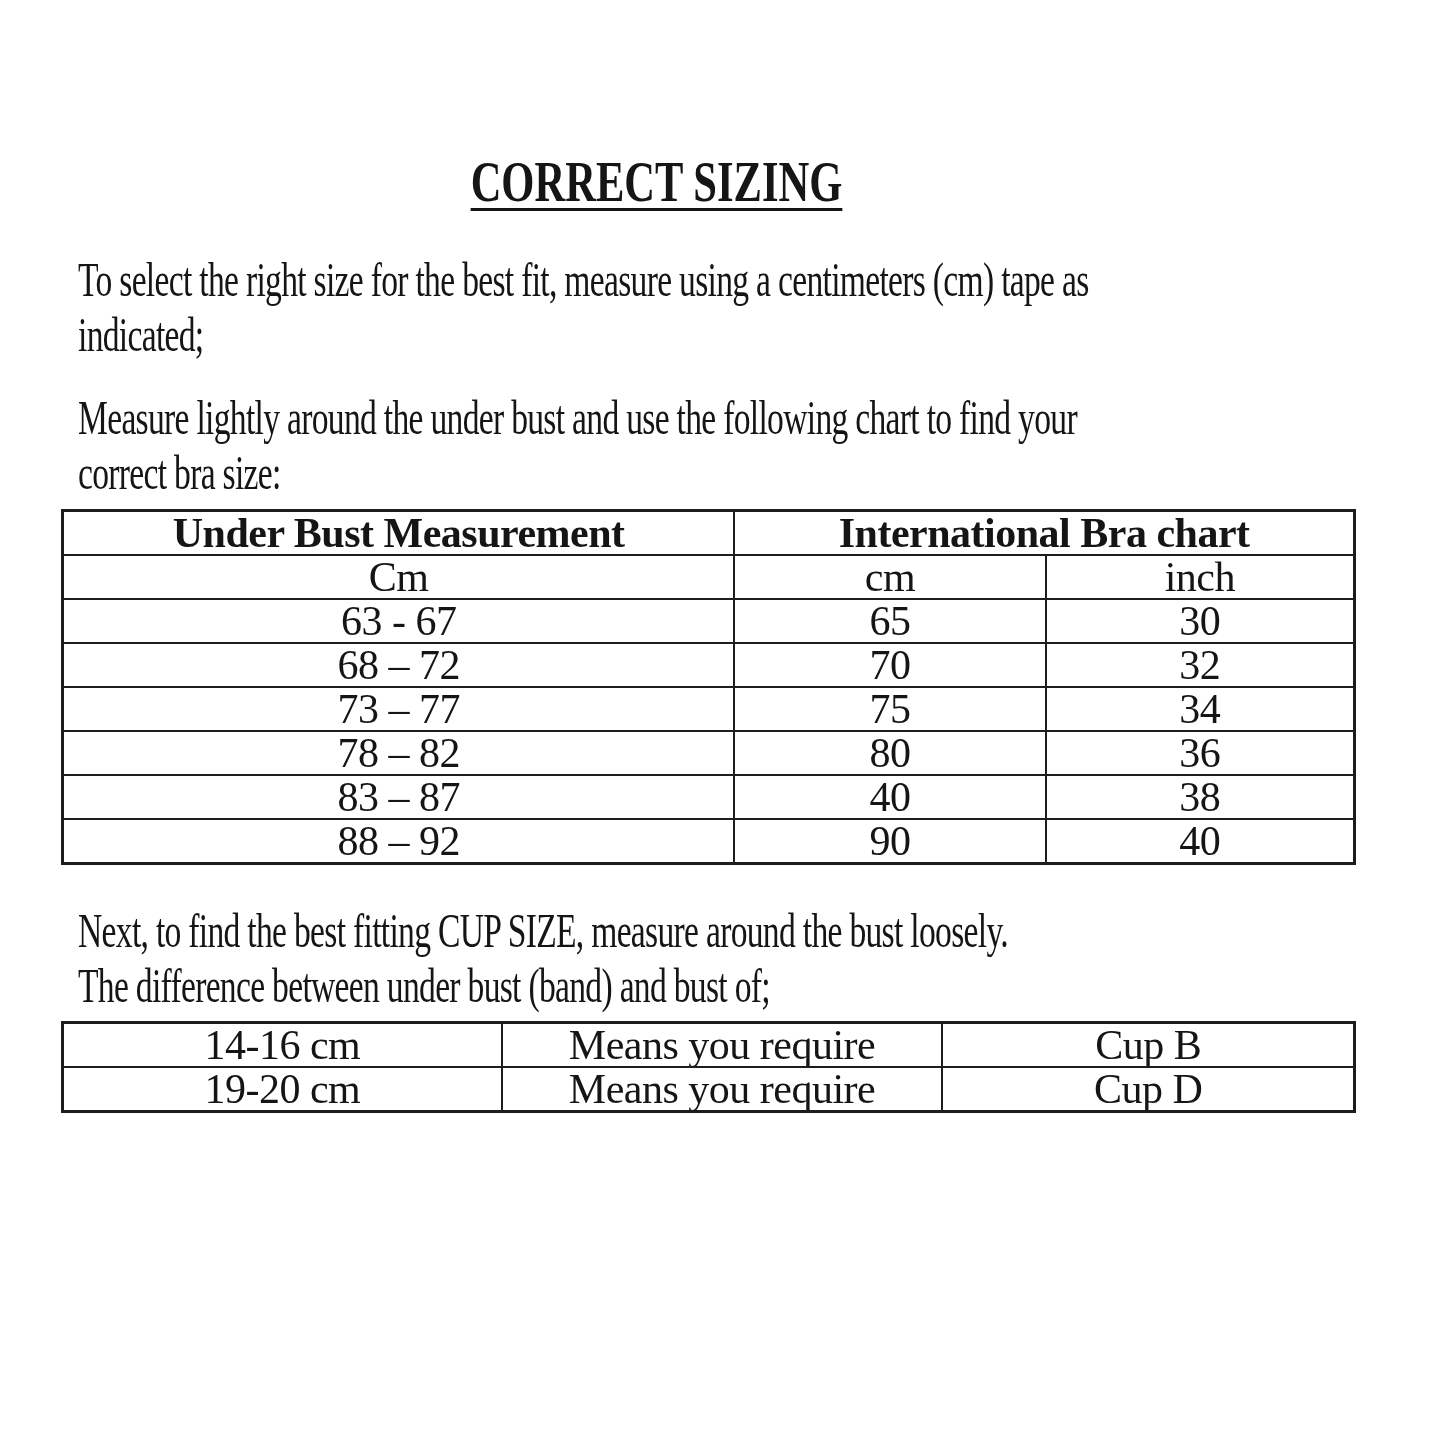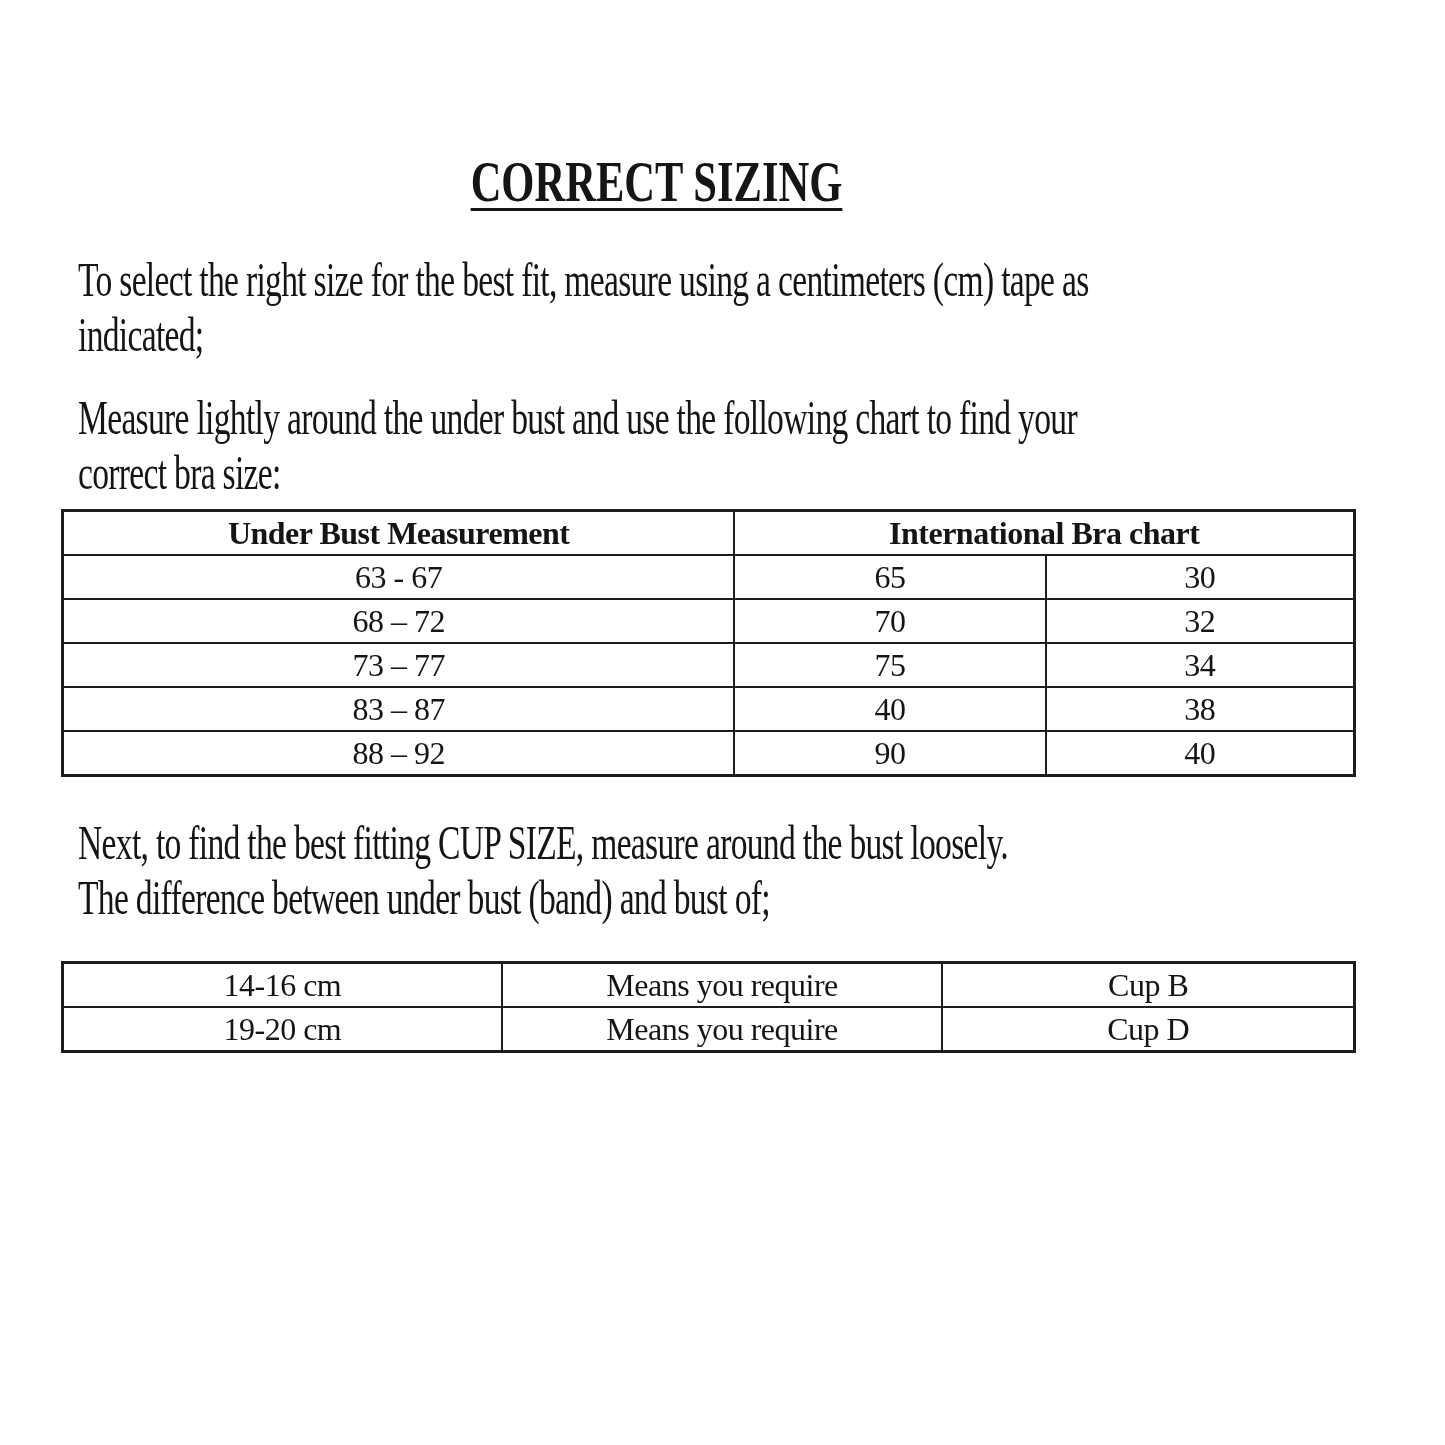--- a/index.html
+++ b/index.html
@@ -43,29 +43,29 @@
   .para-intro   { margin-top: 38px; }
   .para-measure { margin-top: 28px; }
   .para-cup     { margin-top: 38px; }
   table.sizing {
     border-collapse: collapse;
     width: 100%;
     table-layout: fixed;
     border: 3px solid #1d1d1d;
   }
   .band-table { margin-top: 9px; }
-  .cup-table  { margin-top: 36px; }
+  .cup-table  { margin-top: 8px; }
   table.sizing th,
   table.sizing td {
     border: 2px solid #1d1d1d;
     height: 42px;
     padding: 0;
     text-align: center;
     vertical-align: middle;
-    font-size: 32px;
+    font-size: 42px;
     line-height: 42px;
     font-weight: normal;
     letter-spacing: -0.5px;
     overflow: hidden;
   }
   table.sizing th { font-weight: bold; }
 </style>
 </head>
 <body>
 
@@ -84,33 +84,43 @@
         <col style="width:52%">
         <col style="width:24.1%">
         <col style="width:23.9%">
       </colgroup>
       <tbody>
         <tr>
           <th>Under Bust Measurement</th>
           <th colspan="2">International Bra chart</th>
         </tr>
         <tr>
+          <td>Cm</td>
+          <td>cm</td>
+          <td>inch</td>
+        </tr>
+        <tr>
           <td>63 - 67</td>
           <td>65</td>
           <td>30</td>
         </tr>
         <tr>
           <td>68 – 72</td>
           <td>70</td>
           <td>32</td>
         </tr>
         <tr>
           <td>73 – 77</td>
           <td>75</td>
           <td>34</td>
+        </tr>
+        <tr>
+          <td>78 – 82</td>
+          <td>80</td>
+          <td>36</td>
         </tr>
         <tr>
           <td>83 – 87</td>
           <td>40</td>
           <td>38</td>
         </tr>
         <tr>
           <td>88 – 92</td>
           <td>90</td>
           <td>40</td>

